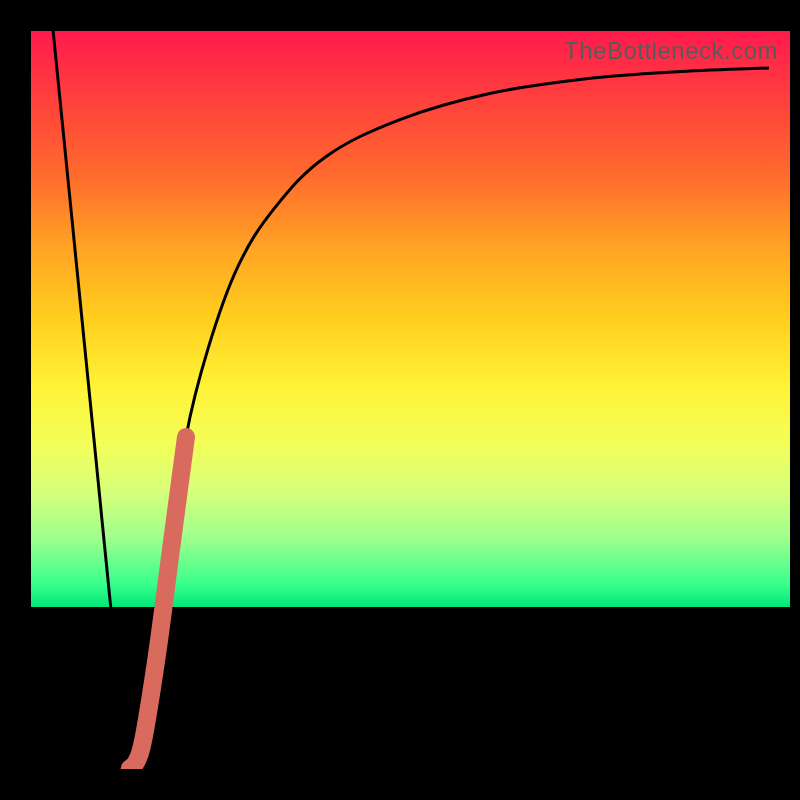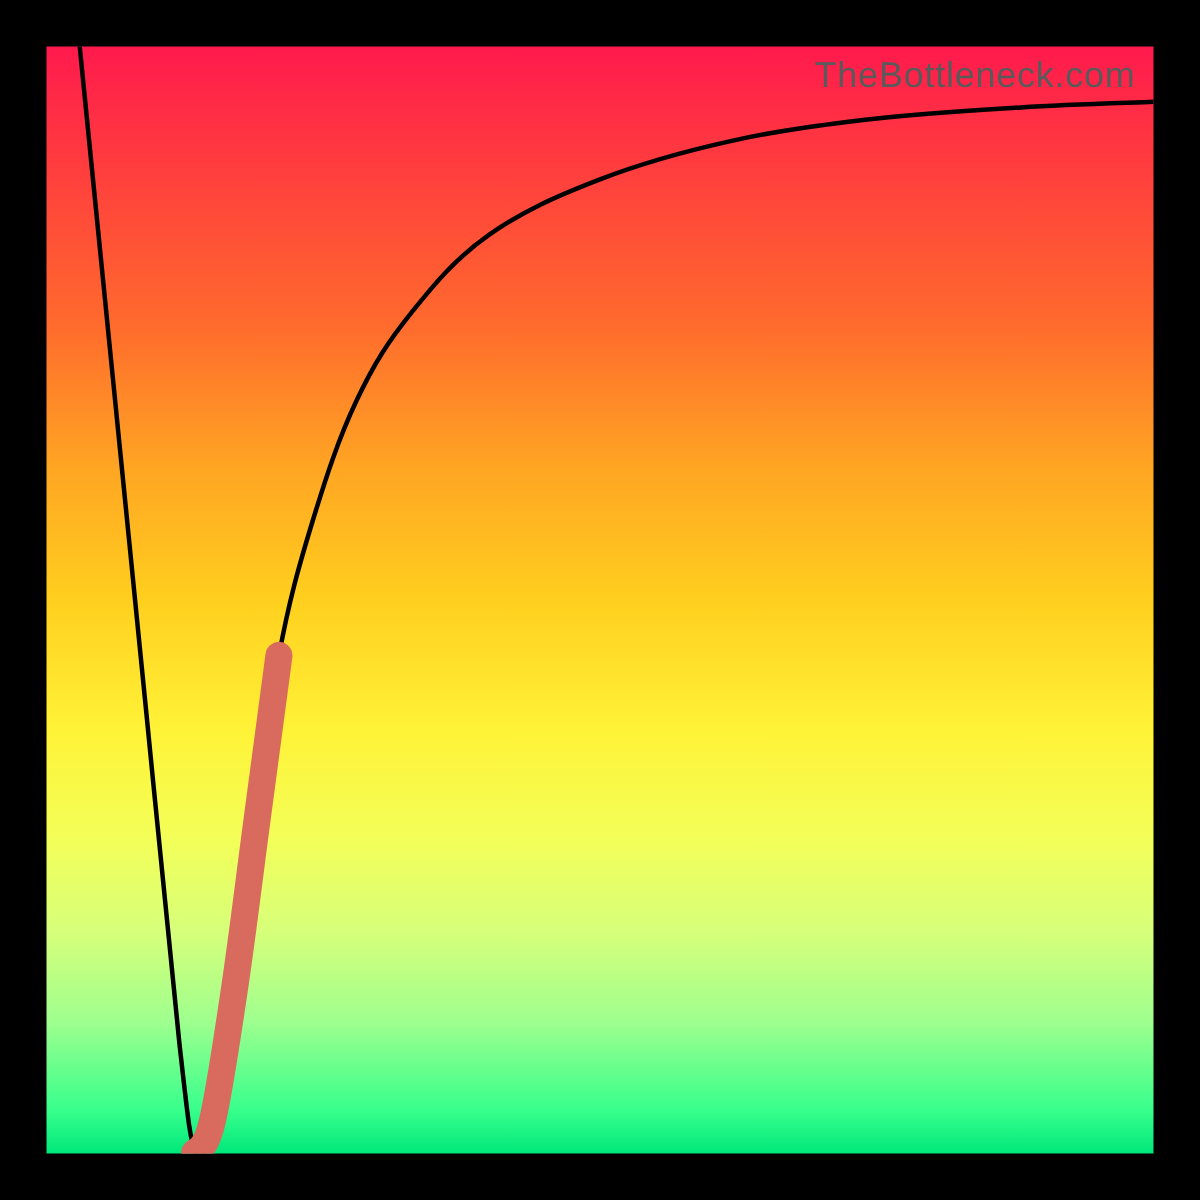--- a/index.html
+++ b/index.html
@@ -14,35 +14,36 @@
   .frame {
     position: absolute;
     inset: 0;
     background: #000;
   }
   .plot {
     position: absolute;
     left: 31px;
     top: 31px;
     width: 738px;
-    height: 738px;
+    height: 576px;
     background: linear-gradient(
       to bottom,
       #ff1a4d 0%,
       #ff3a3f 10%,
       #ff6a2d 25%,
       #ffa523 38%,
       #ffcf1e 50%,
       #fff338 62%,
       #f2ff5a 72%,
       #d6ff7a 80%,
       #9fff8e 88%,
       #39ff8c 96%,
       #00e87a 100%
     );
+    padding-left: 21px;
   }
   .watermark {
     position: absolute;
     top: 6px;
     right: 12px;
     color: #5a5a5a;
     font-size: 24px;
     font-weight: 500;
     letter-spacing: 0.5px;
     user-select: none;

